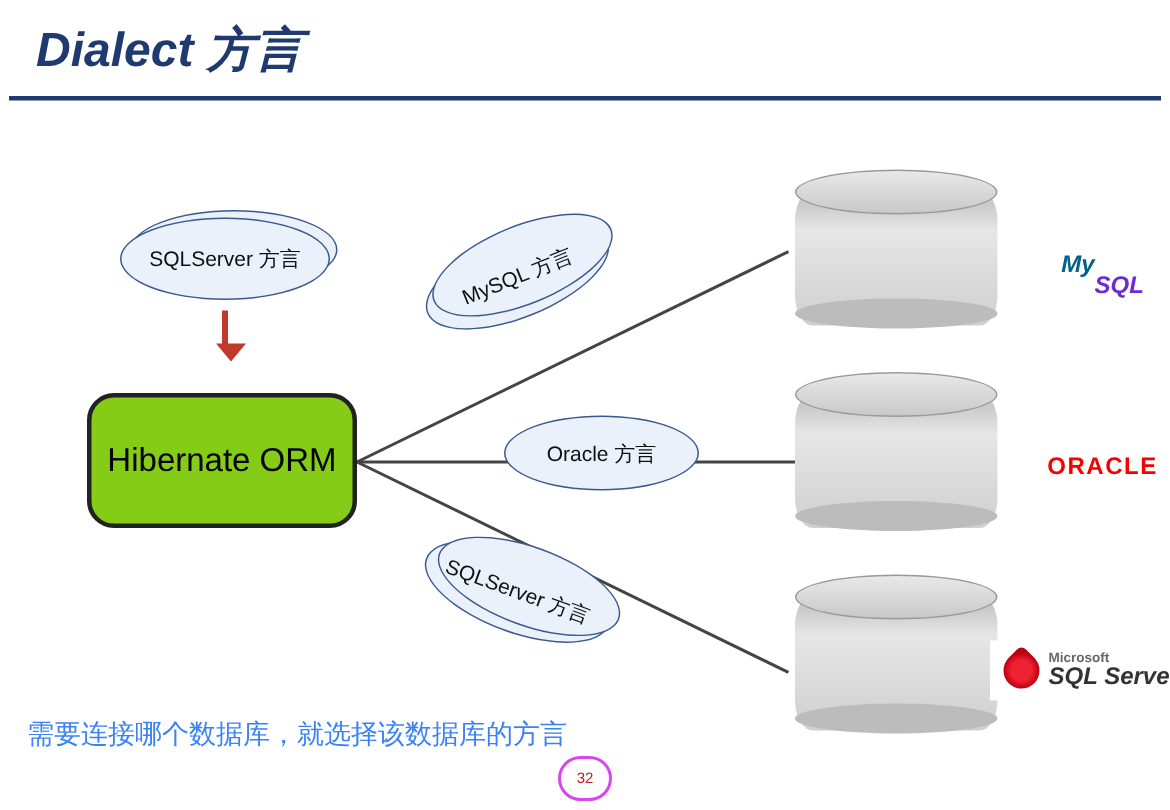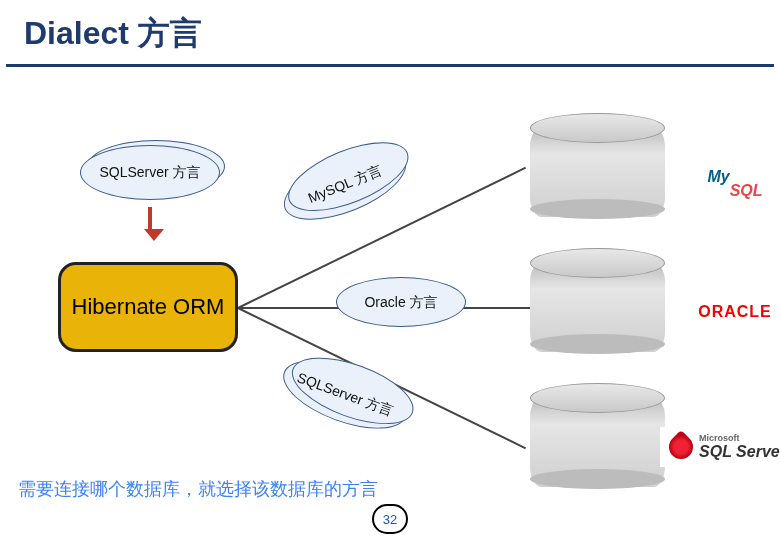--- a/index.html
+++ b/index.html
@@ -7,20 +7,21 @@
     width: 780px;
     height: 540px;
     background: #fff;
     font-family: "Microsoft YaHei", Arial, sans-serif;
     position: relative;
     overflow: hidden;
   }
   .title {
     font-size: 32px;
     font-weight: bold;
+    font-style: italic;
     color: #1f3a6e;
     padding: 12px 0 8px 18px;
     border-bottom: 3px solid #1f3a6e;
     margin: 0 6px;
   }
   .canvas {
     position: relative;
     width: 100%;
     height: 440px;
   }
@@ -54,21 +55,21 @@
     width: 180px;
     height: 90px;
     border: 3px solid #222;
     border-radius: 18px;
     display: flex;
     align-items: center;
     justify-content: center;
     font-size: 22px;
     text-align: center;
     line-height: 1.2;
-    background: #eab308;
+    background: #84cc16;
   }
   .arrow-down {
     position: absolute;
     width: 0;
     border-left: 4px solid #c0392b;
     height: 24px;
   }
   .arrow-down::after {
     content: "";
     position: absolute;
@@ -107,21 +108,21 @@
     width: 120px;
     height: 40px;
     display: flex;
     align-items: center;
     justify-content: center;
     font-weight: bold;
     background: #fff;
     font-size: 16px;
   }
   .mysql-logo { color: #00618a; font-style: italic; }
-  .mysql-logo .sql { color: #ef4444; margin-top: 28px; }
+  .mysql-logo .sql { color: #6d28d9; margin-top: 28px; }
   .oracle-logo { color: #f80000; letter-spacing: 1px; }
   .sqlserver-logo { font-size: 12px; color: #555; font-style: italic; flex-direction: row; gap:6px; }
   .sqlserver-logo .ms { font-size: 9px; color:#666; font-style: normal; display:block; }
   .sqlserver-logo .main { color:#333; font-size: 16px; }
   .sqlflag {
     width: 24px; height: 24px;
     background: radial-gradient(circle, #e23 40%, #b01 70%);
     border-radius: 4px 50% 50% 50%;
     transform: rotate(45deg);
   }
@@ -138,27 +139,27 @@
     font-size: 18px;
     color: #3b82f6;
   }
   .pagenum {
     position: absolute;
     left: 50%;
     bottom: 6px;
     transform: translateX(-50%);
     width: 36px;
     height: 30px;
-    border: 2px solid #000000;
+    border: 2px solid #d946ef;
     border-radius: 50% / 60%;
     display: flex;
     align-items: center;
     justify-content: center;
-    font-size: 13px;
-    color: #1d4ed8;
+    font-size: 10px;
+    color: #b91c1c;
     background: #fff;
   }
 </style>
 </head>
 <body>
 
 <div class="title">Dialect 方言</div>
 
 <div class="canvas">
 

